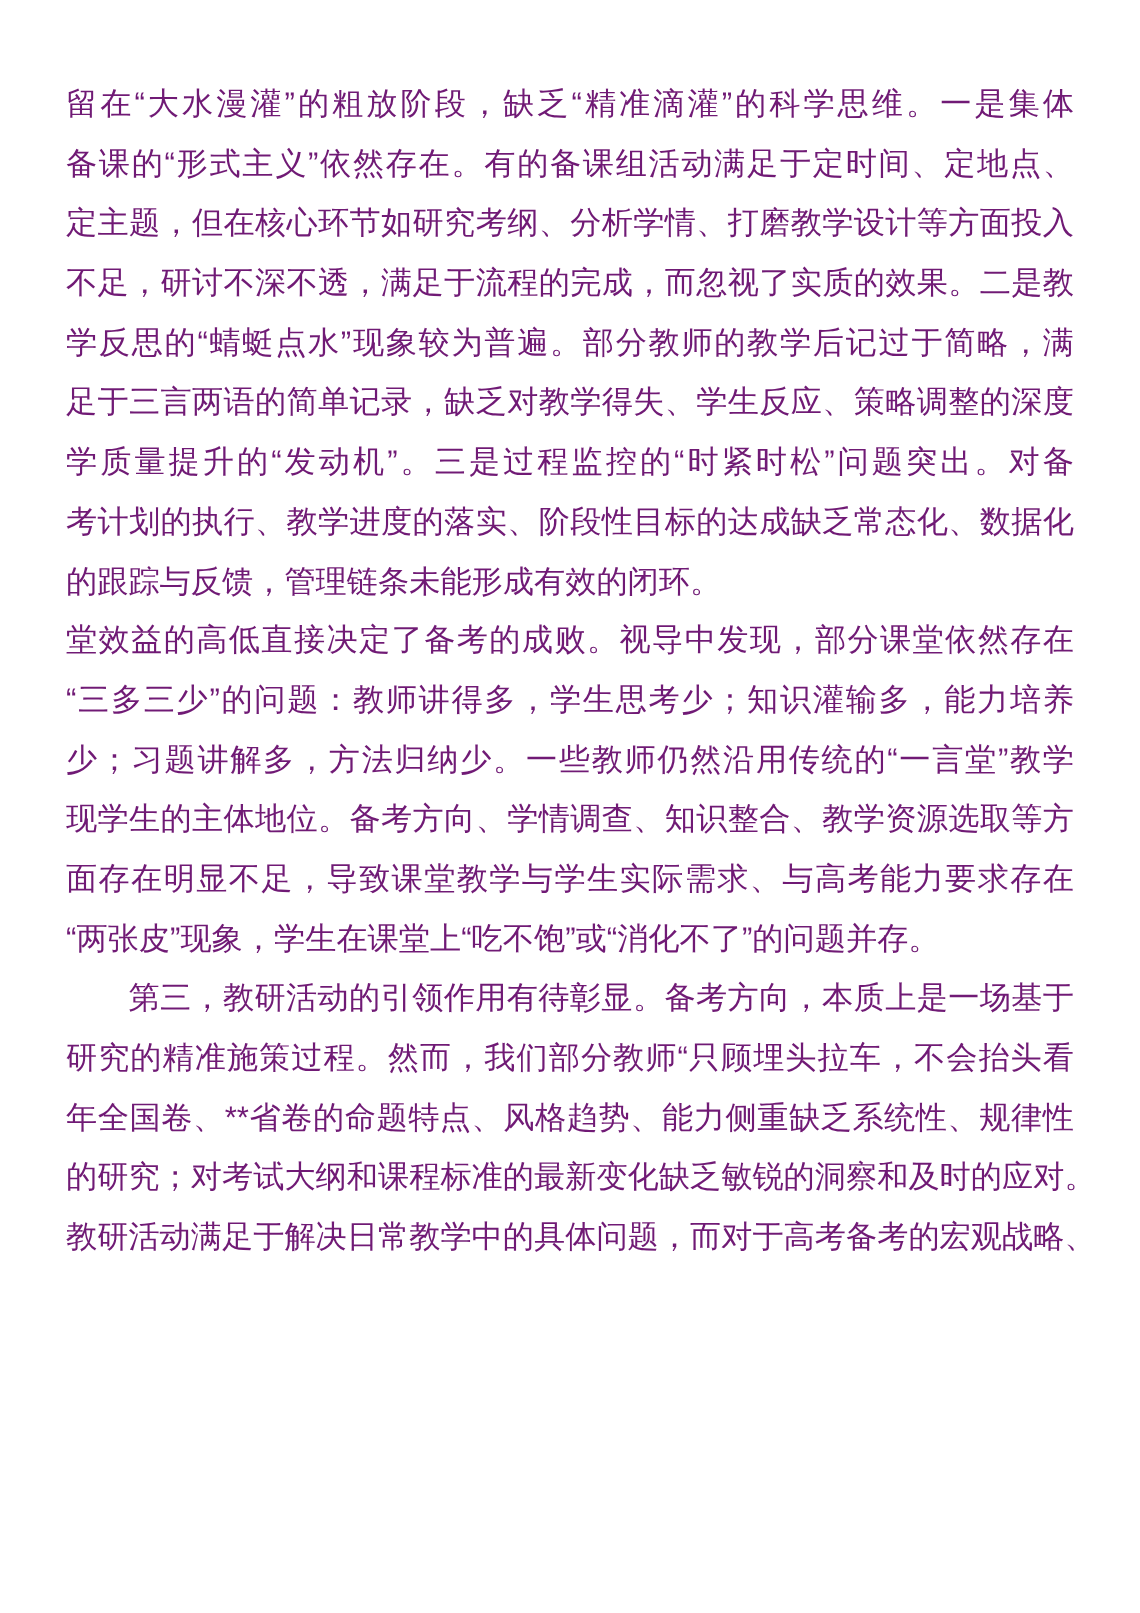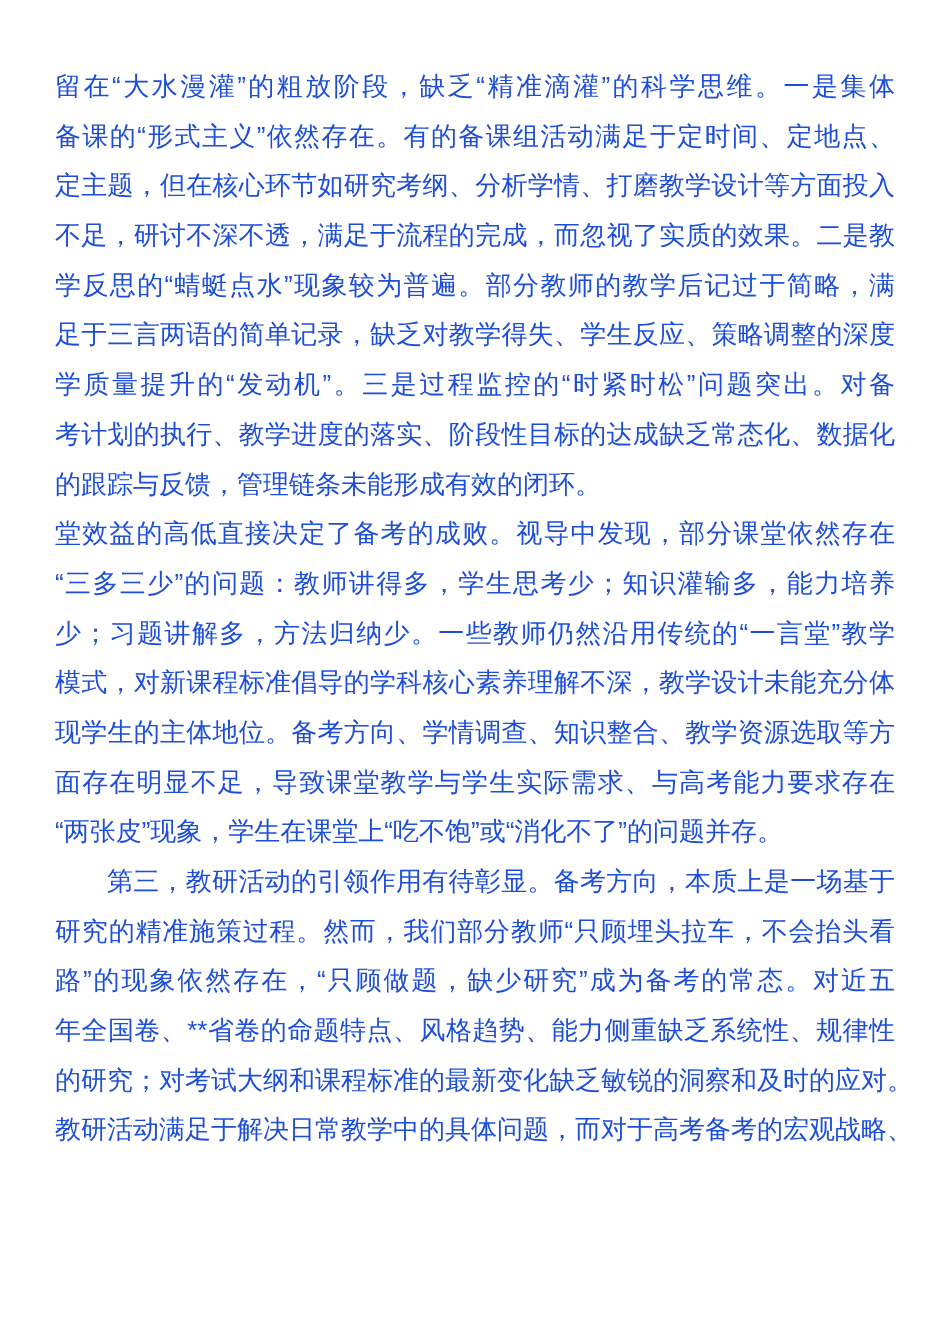--- a/index.html
+++ b/index.html
@@ -11,21 +11,21 @@
     width: 950px;
     height: 1344px;
     overflow: hidden;
   }
   .page {
     box-sizing: border-box;
     width: 950px;
     height: 1344px;
     padding: 62px 55px 0 55px;
     background: #ffffff;
-    color: #1d4ed8;
+    color: #701a75;
     font-family: "Liberation Sans", sans-serif;
     font-size: 26px;
     line-height: 49.7px;
     font-weight: 400;
   }
   .paragraph {
     margin: 0;
     padding: 0;
   }
   .line {
@@ -56,28 +56,26 @@
     <div class="line">足于三言两语的简单记录，缺乏对教学得失、学生反应、策略调整的深度</div>
     <div class="line">学质量提升的“发动机”。三是过程监控的“时紧时松”问题突出。对备</div>
     <div class="line">考计划的执行、教学进度的落实、阶段性目标的达成缺乏常态化、数据化</div>
     <div class="line para-end">的跟踪与反馈，管理链条未能形成有效的闭环。</div>
   </div>
 
   <div class="paragraph">
     <div class="line">堂效益的高低直接决定了备考的成败。视导中发现，部分课堂依然存在</div>
     <div class="line">“三多三少”的问题：教师讲得多，学生思考少；知识灌输多，能力培养</div>
     <div class="line">少；习题讲解多，方法归纳少。一些教师仍然沿用传统的“一言堂”教学</div>
-    <div class="line">模式，对新课程标准倡导的学科核心素养理解不深，教学设计未能充分体</div>
     <div class="line">现学生的主体地位。备考方向、学情调查、知识整合、教学资源选取等方</div>
     <div class="line">面存在明显不足，导致课堂教学与学生实际需求、与高考能力要求存在</div>
     <div class="line para-end">“两张皮”现象，学生在课堂上“吃不饱”或“消化不了”的问题并存。</div>
   </div>
 
   <div class="paragraph">
     <div class="line indent">第三，教研活动的引领作用有待彰显。备考方向，本质上是一场基于</div>
     <div class="line">研究的精准施策过程。然而，我们部分教师“只顾埋头拉车，不会抬头看</div>
-    <div class="line">路”的现象依然存在，“只顾做题，缺少研究”成为备考的常态。对近五</div>
     <div class="line">年全国卷、**省卷的命题特点、风格趋势、能力侧重缺乏系统性、规律性</div>
     <div class="line">的研究；对考试大纲和课程标准的最新变化缺乏敏锐的洞察和及时的应对。</div>
     <div class="line">教研活动满足于解决日常教学中的具体问题，而对于高考备考的宏观战略、</div>
   </div>
 
 </div>
 
 </body></html>

